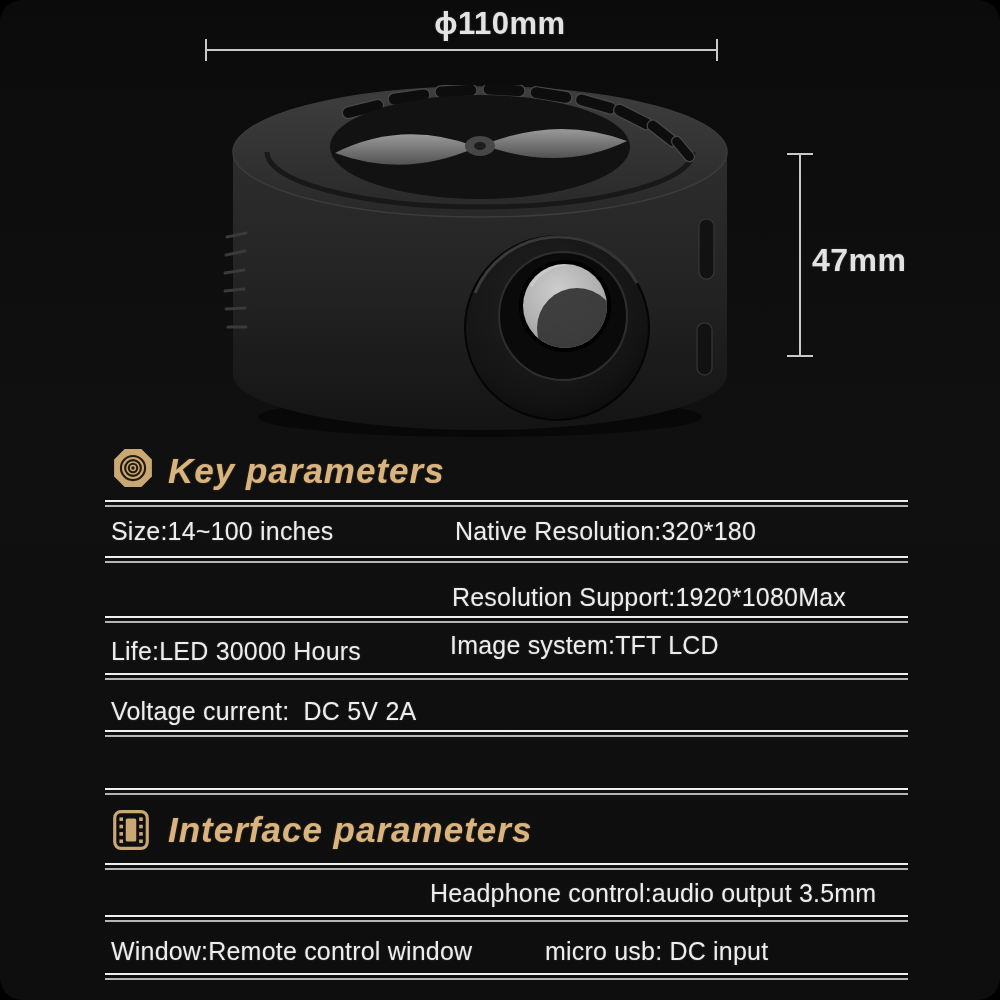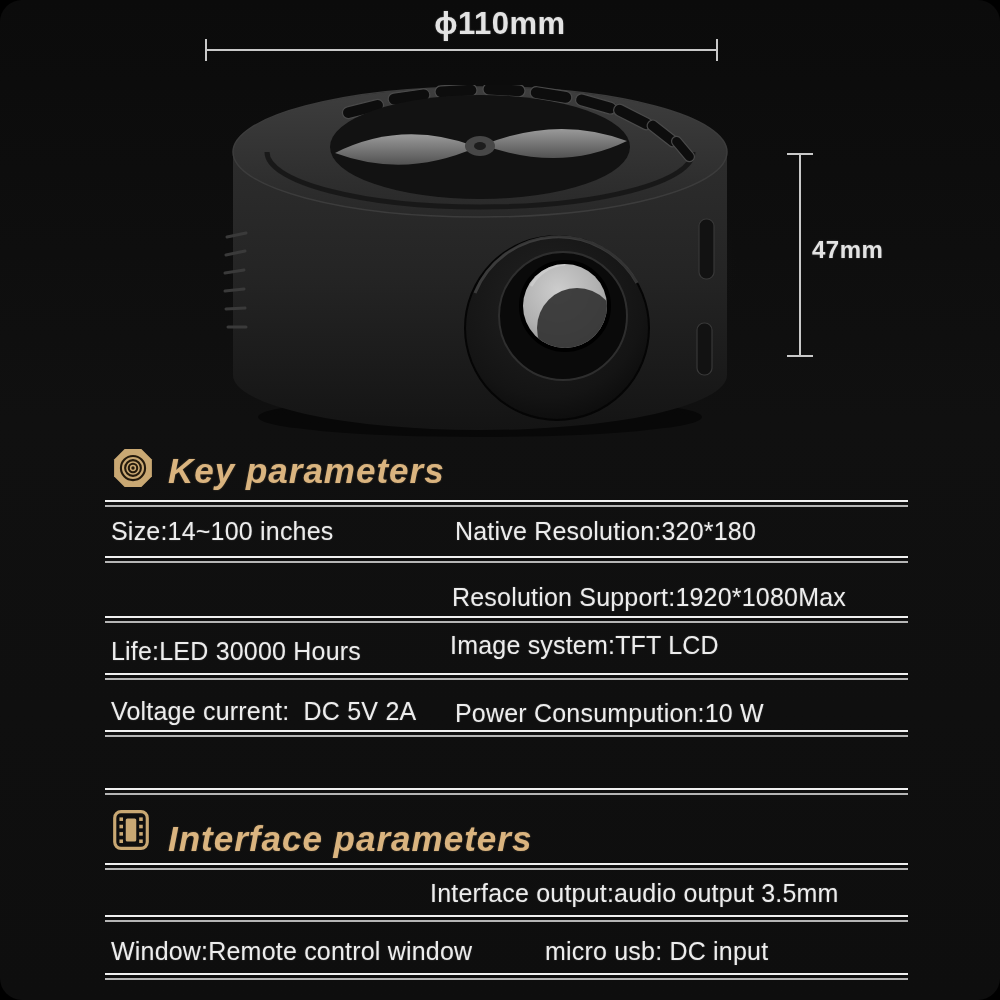--- a/index.html
+++ b/index.html
@@ -12,39 +12,39 @@
   }
   .glow{
     position:absolute;left:160px;top:50px;width:660px;height:430px;
     background:radial-gradient(closest-side,rgba(72,72,72,.30),rgba(40,40,40,.12) 60%,transparent 75%);
     border-radius:50%;
   }
   
   .dim-text{position:absolute;color:#e3e3e3;font-weight:600;letter-spacing:.5px;
     text-shadow:0 0 2px rgba(255,255,255,.25);white-space:nowrap;}
   .dia-label{left:350px;top:6px;width:300px;text-align:center;font-size:31px;}
-  .h-label{left:812px;top:236px;font-size:24px;}
+  .h-label{left:812px;top:242px;font-size:32px;}
   .dia-line{position:absolute;left:205px;top:49px;width:513px;height:2px;background:#c9c9c9;}
   .dia-line::before,.dia-line::after{content:"";position:absolute;top:-10px;width:2px;height:22px;background:#c9c9c9;}
   .dia-line::before{left:0;}
   .dia-line::after{right:0;}
   .h-line{position:absolute;left:799px;top:153px;width:2px;height:204px;background:#c9c9c9;}
   .h-line::before,.h-line::after{content:"";position:absolute;left:-12px;width:26px;height:2px;background:#c9c9c9;}
   .h-line::before{top:0;}
   .h-line::after{bottom:0;}
   
   .projector{position:absolute;left:213px;top:85px;width:540px;height:360px;}
   
   .sec-icon{position:absolute;}
   .icon1{left:112px;top:446px;}
   .icon2{left:112px;top:809px;}
   .sec-title{position:absolute;left:168px;font-size:35px;font-weight:bold;font-style:italic;
     color:#dab47f;letter-spacing:1px;text-shadow:0 0 2px rgba(218,180,127,.35);white-space:nowrap;}
   .t1{top:447px;height:48px;line-height:48px;}
-  .t2{top:806px;height:48px;line-height:48px;margin-top:9px;}
+  .t2{top:806px;height:48px;line-height:48px;}
   
   .specs{position:absolute;left:105px;top:0;width:803px;height:1000px;}
   .sep{position:absolute;left:0;width:803px;height:7px;box-sizing:border-box;
     border-top:2.5px solid #efefef;border-bottom:2px solid #b5b5b5;}
   .cell{position:absolute;height:34px;line-height:34px;font-size:25px;color:#ededed;
     white-space:nowrap;text-shadow:0 0 2px rgba(255,255,255,.22);letter-spacing:.2px;}
   .cell b{font-weight:bold;}
 </style>
 </head>
 <body>
@@ -173,27 +173,26 @@
     <div class="sep" style="top:556px"></div>
 
     <div class="cell" style="left:347px;top:580px">Resolution Support:1920*1080Max</div>
     <div class="sep" style="top:616px"></div>
 
     <div class="cell" style="left:6px;top:634px">Life:LED 30000 Hours</div>
     <div class="cell" style="left:345px;top:628px">Image system:TFT LCD</div>
     <div class="sep" style="top:673px"></div>
 
     <div class="cell" style="left:6px;top:694px">Voltage current:&nbsp; DC 5V 2A</div>
-    <div class="cell" style="left:350px;top:696px">Power Consumpution:10 W</div>
     <div class="sep" style="top:730px"></div>
 
     <div class="sep" style="top:788px"></div>
 
     <div class="sep" style="top:863px"></div>
-    <div class="cell" style="left:325px;top:876px">Interface output:audio output 3.5mm</div>
+    <div class="cell" style="left:325px;top:876px">Headphone control:audio output 3.5mm</div>
     <div class="sep" style="top:915px"></div>
 
     <div class="cell" style="left:440px;top:934px">micro usb: DC input</div>
     <div class="cell" style="left:6px;top:934px">Window:Remote control window</div>
     <div class="sep" style="top:973px"></div>
   </div>
 
 </div>
 
 </body></html>

